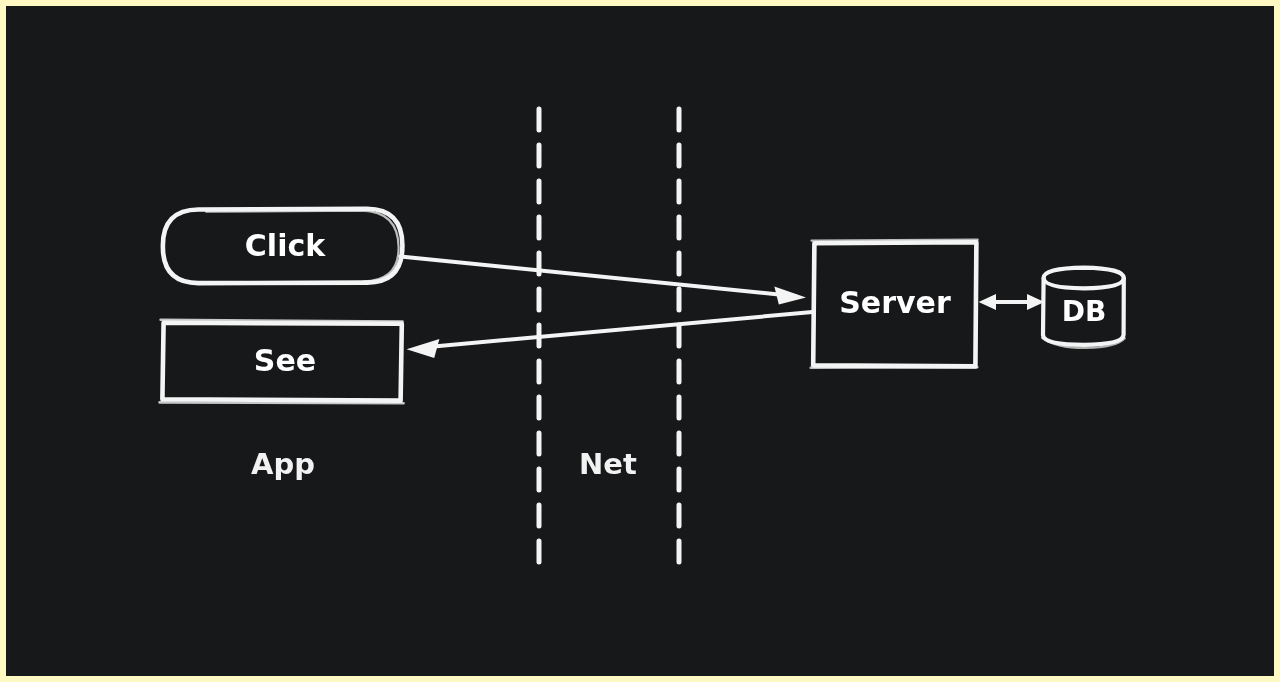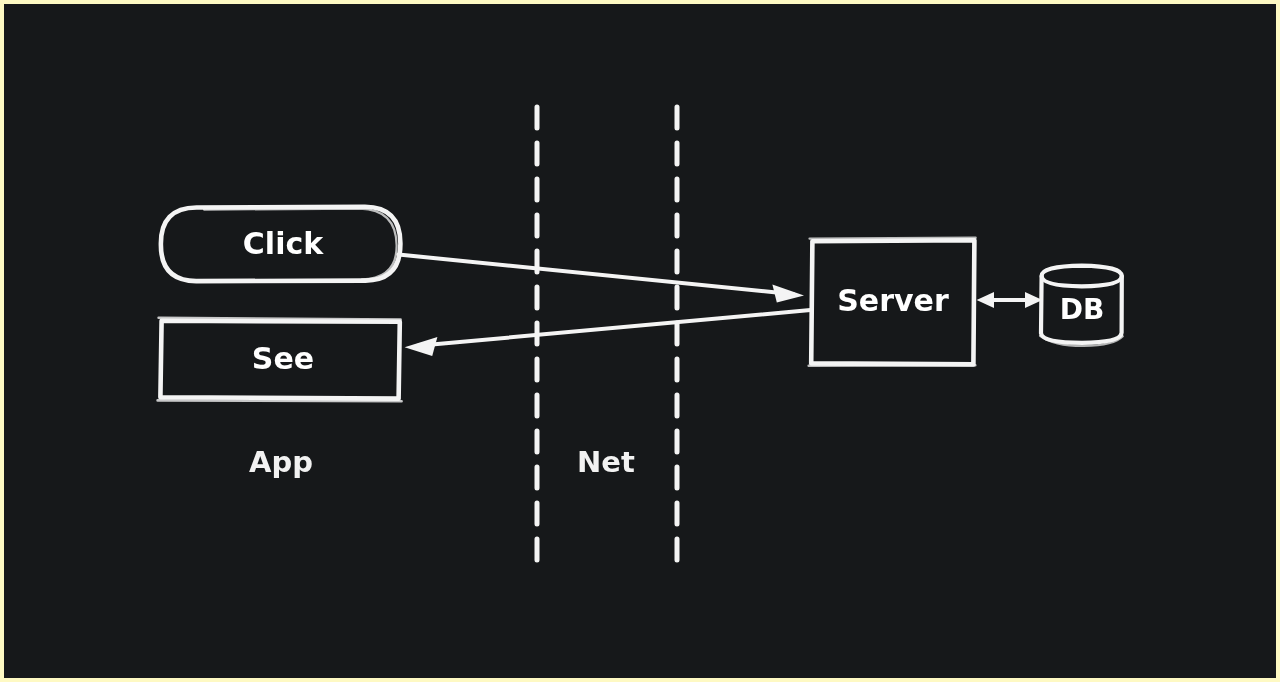--- a/index.html
+++ b/index.html
@@ -12,21 +12,21 @@
     width: 1280px;
     height: 682px;
     overflow: hidden;
     font-family: "DejaVu Sans", sans-serif;
   }
   #canvas-frame {
     position: relative;
     width: 1280px;
     height: 682px;
     box-sizing: border-box;
-    border: 4px solid #fef9c3;
+    border: 6px solid #fef9c3;
     background: #16181a;
   }
   #diagram-svg {
     position: absolute;
     left: 0;
     top: 0;
     width: 1274px;
     height: 676px;
     display: block;
   }

